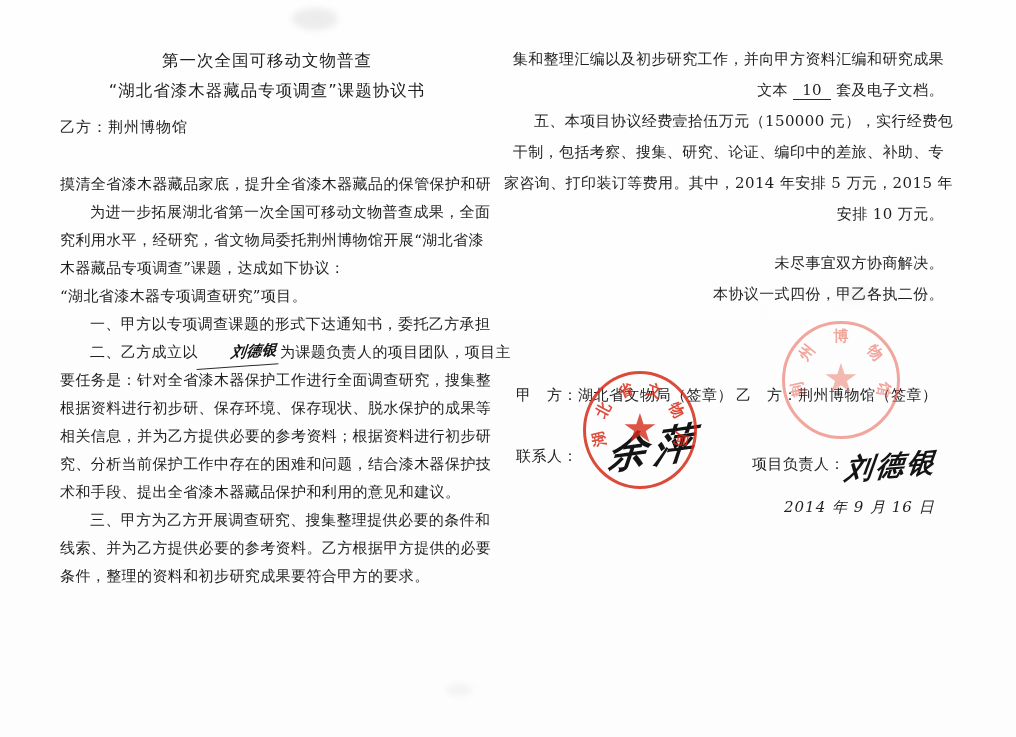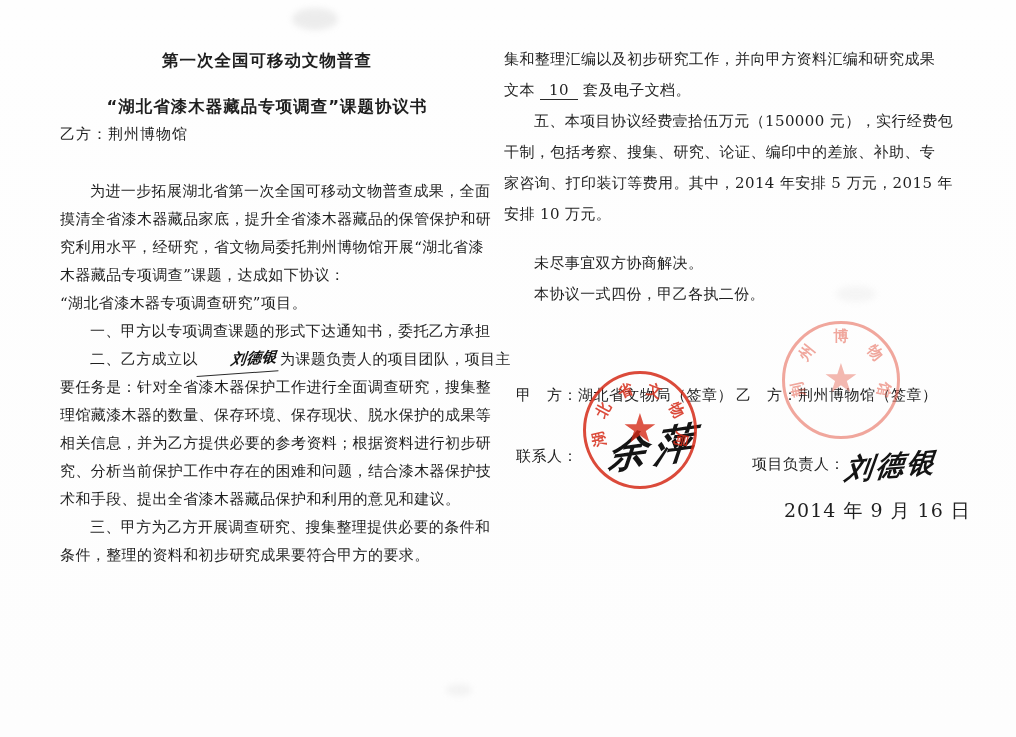--- a/index.html
+++ b/index.html
@@ -5,39 +5,39 @@
   html,body{margin:0;padding:0;}
   body{
     width:1016px;height:737px;position:relative;overflow:hidden;
     background:#ffffff;
     font-family:"DejaVu Serif","Liberation Serif",serif;
     color:#1f1f1f;
   }
   .scan{position:absolute;inset:0;background:linear-gradient(180deg,#fefefe 0%,#fdfdfd 100%);}
   
   .page-left{position:absolute;left:60px;top:0;width:414px;}
-  .title{font-family:"DejaVu Sans","Liberation Sans",sans-serif;font-weight:bold;
+  .title{font-family:"DejaVu Sans","Liberation Sans",sans-serif;font-weight:normal;
          font-size:16.5px;text-align:center;letter-spacing:1px;}
   .title1{margin-top:50px;}
-  .title2{margin-top:24px;}
+  .title2{margin-top:8px;}
   .party{font-size:15px;letter-spacing:1px;}
   .party-a{margin-top:40px;}
-  .party-b{margin-top:7px;}
+  .party-b{margin-top:16px;}
   .body-start{margin-top:33px;}
   .bline{font-size:15px;height:28px;line-height:28px;letter-spacing:0.4px;white-space:nowrap;}
   .indent{text-indent:2em;}
   .uline{border-bottom:1.2px solid #2a2a2a;padding:0 9px;margin-top:40px;}
   
   .page-right{position:absolute;left:504px;top:0;width:440px;}
-  .rline{font-size:15px;height:31px;line-height:31px;letter-spacing:0.4px;white-space:nowrap;}
+  .rline{font-size:15px;height:31px;line-height:31px;letter-spacing:0.4px;white-space:nowrap;text-align:right;}
   .r-body{margin-top:44px;}
   .gap1{height:18px;}
   .sign-area{position:absolute;left:504px;top:0;width:500px;height:634px;}
   .sign-label{position:absolute;font-size:15px;letter-spacing:0.5px;white-space:nowrap;}
-  .date-line{position:absolute;font-size:19px;letter-spacing:1px;}
+  .date-line{position:absolute;font-size:15px;letter-spacing:1px;font-style:italic;}
   
   .handwriting{font-style:italic;font-weight:bold;color:#141414;
     display:inline-block;transform:rotate(-4deg) skewX(-10deg);}
   .sig-inline{font-size:15px;border-bottom:1.2px solid #2a2a2a;padding:0 3px;}
   .sig-contact{position:absolute;font-size:40px;letter-spacing:6px;
     transform:rotate(-8deg) skewX(-14deg);}
   .sig-leader{display:inline-block;font-size:28px;letter-spacing:3px;
     transform:rotate(-5deg) skewX(-12deg);vertical-align:-6px;}
   
   .seal{position:absolute;border-radius:50%;box-sizing:border-box;}
@@ -67,37 +67,38 @@
   <div class="smudge smudge-2"></div>
   <div class="smudge smudge-3"></div>
 
   <div class="page-left">
     <div class="title title1">第一次全国可移动文物普查</div>
     <div class="title title2">“湖北省漆木器藏品专项调查”课题协议书</div>
 
     <div class="party party-b">乙方：荆州博物馆</div>
 
     <div class="body-start"></div>
+    <div class="bline">摸清全省漆木器藏品家底，提升全省漆木器藏品的保管保护和研</div>
     <div class="bline indent">为进一步拓展湖北省第一次全国可移动文物普查成果，全面</div>
-    <div class="bline">摸清全省漆木器藏品家底，提升全省漆木器藏品的保管保护和研</div>
     <div class="bline">究利用水平，经研究，省文物局委托荆州博物馆开展“湖北省漆</div>
     <div class="bline">木器藏品专项调查”课题，达成如下协议：</div>
     <div class="bline">“湖北省漆木器专项调查研究”项目。</div>
     <div class="bline indent">一、甲方以专项调查课题的形式下达通知书，委托乙方承担</div>
 
     <div class="bline indent">
       <span>二、乙方成立以</span><span class="handwriting sig-inline">刘德银</span><span>为课题负责人的项目团队，项目主</span>
     </div>
 
     <div class="bline">要任务是：针对全省漆木器保护工作进行全面调查研究，搜集整</div>
-    <div class="bline">理馆藏漆木器的数量、保存环境、保存现状、脱水保护的成果等</div>
+    <div class="bline">根据资料进行初步研、保存环境、保存现状、脱水保护的成果等</div>
     <div class="bline">相关信息，并为乙方提供必要的参考资料；根据资料进行初步研</div>
     <div class="bline">究、分析当前保护工作中存在的困难和问题，结合漆木器保护技</div>
     <div class="bline">术和手段、提出全省漆木器藏品保护和利用的意见和建议。</div>
     <div class="bline indent">三、甲方为乙方开展调查研究、搜集整理提供必要的条件和</div>
+    <div class="bline">线索、并为乙方提供必要的参考资料。乙方根据甲方提供的必要</div>
     <div class="bline">条件，整理的资料和初步研究成果要符合甲方的要求。</div>
 
   </div>
 
   <div class="page-right">
     <div class="r-body"></div>
     <div class="rline">集和整理汇编以及初步研究工作，并向甲方资料汇编和研究成果</div>
     <div class="rline">
       <span>文本</span>
       <span class="uline">10</span>

